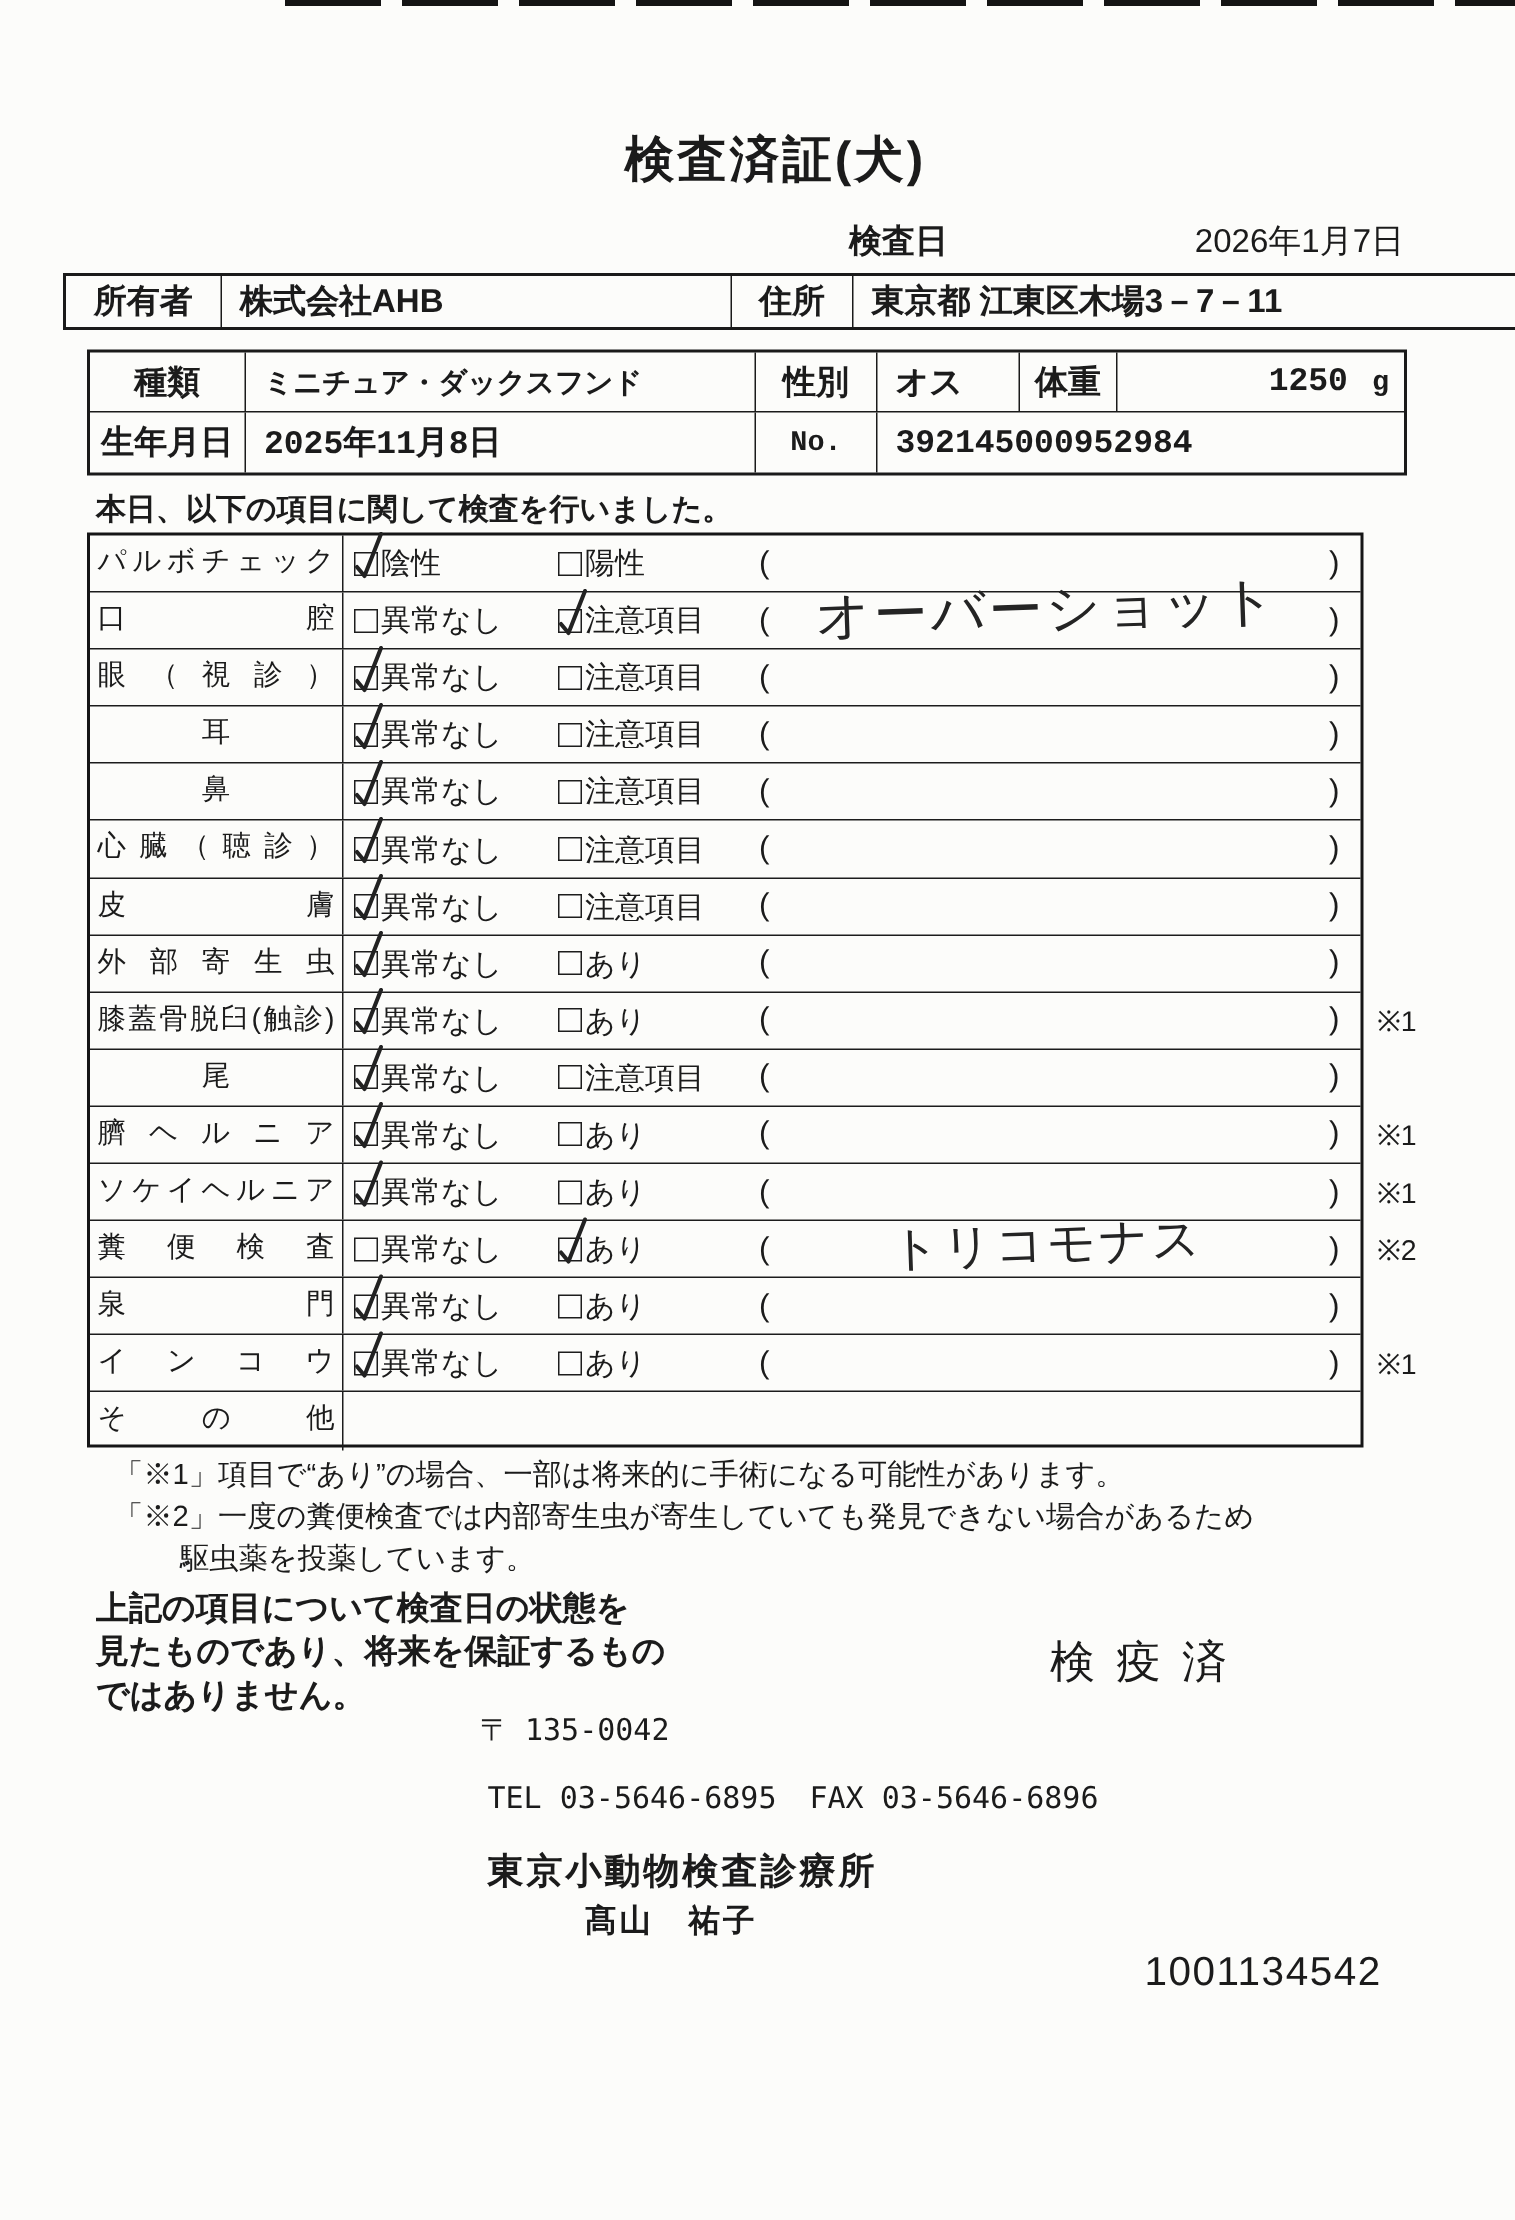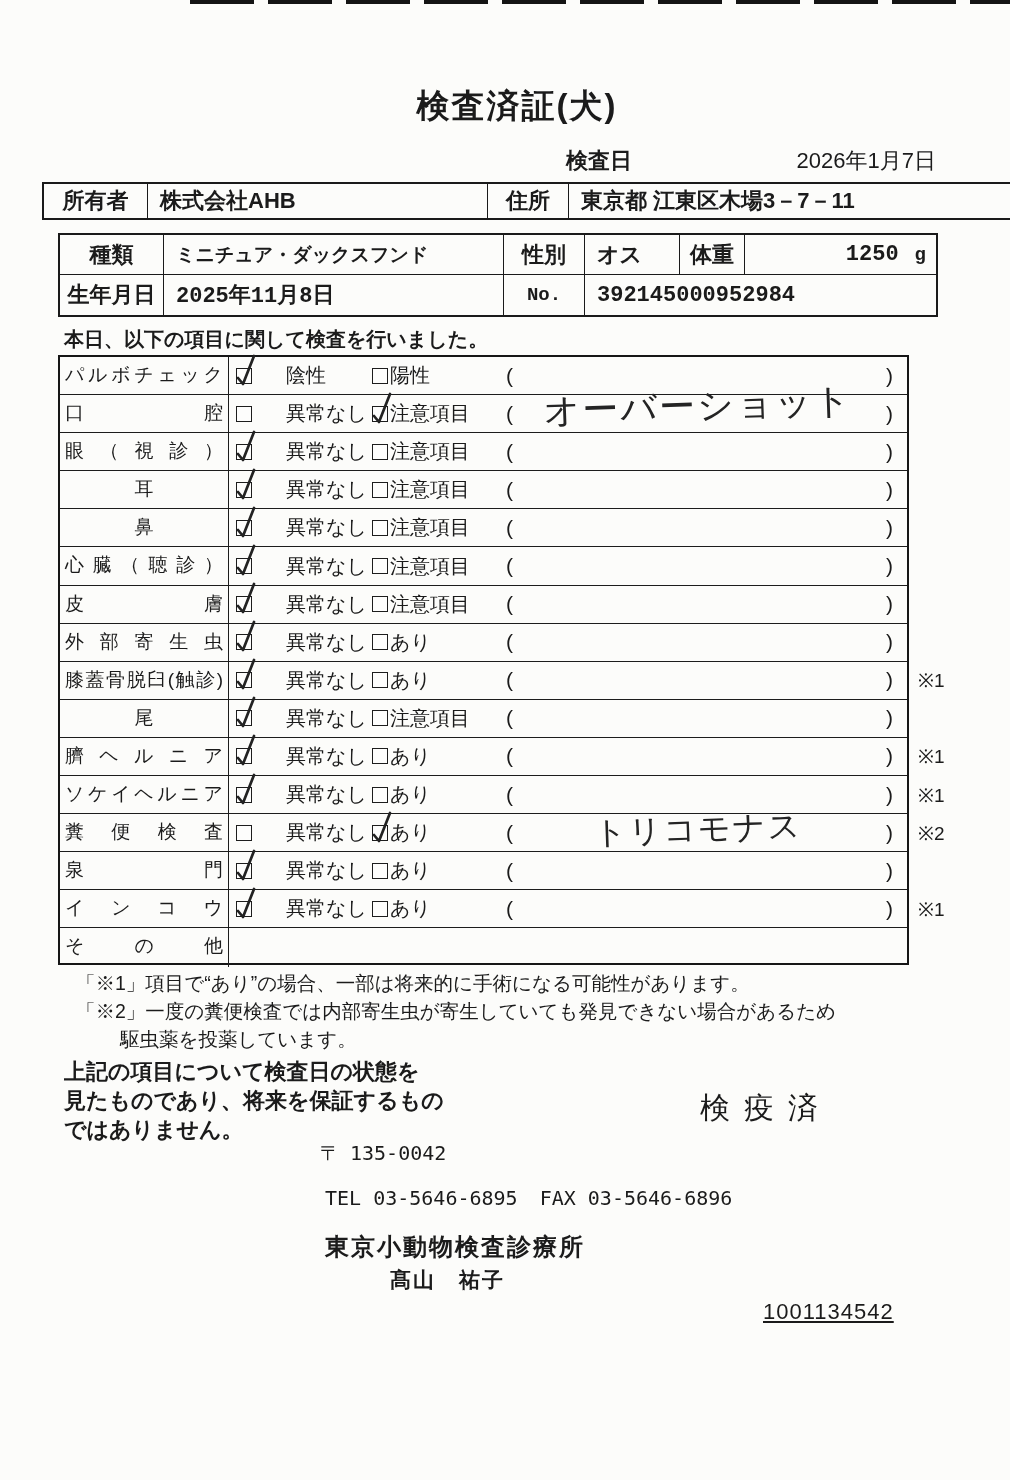--- a/index.html
+++ b/index.html
@@ -51,21 +51,21 @@
   .tlabel{
     position:absolute;left:0;top:0;height:100%;width:169px;box-sizing:border-box;
     border-right:1.6px solid #1c1c1c;
     font-size:19px;font-weight:500;
     padding:0 5px;display:block;
     text-align:justify;text-align-last:justify;
     line-height:36px;white-space:nowrap;overflow:hidden;
   }
   .tlabel.single{text-align-last:center;}
   .topt{position:absolute;top:0;height:100%;display:flex;align-items:center;font-size:20px;font-weight:500;white-space:nowrap;}
-  .opt1{left:176px;gap:32px;}
+  .opt1{left:176px;}
   .opt2{left:312px;}
   .cb{position:relative;width:14px;height:14px;border:1.7px solid #1d1d1d;display:inline-block;flex:none;margin-right:2px;background:#fdfdfc;}
   .check{position:absolute;left:-4px;top:-18px;width:26px;height:38px;stroke:#222;stroke-width:2.7;fill:none;stroke-linecap:round;stroke-linejoin:round;overflow:visible;}
   .popen,.pclose{position:absolute;top:0;height:100%;display:flex;align-items:center;font-size:21px;font-weight:500;}
   .popen{left:446px;}
   .pclose{left:826px;}
   .hand{
     position:absolute;left:460px;width:356px;top:-7px;height:100%;
     display:flex;align-items:center;justify-content:center;
     font-size:36px;color:#242424;letter-spacing:2px;
@@ -80,21 +80,21 @@
   .disclaimer{left:64px;top:1057px;font-size:22px;font-weight:600;line-height:29px;}
   .stamp{left:700px;top:1088px;font-size:30px;font-weight:500;letter-spacing:14px;white-space:nowrap;}
 
   .postal-line{left:320px;top:1140px;font-size:20px;font-weight:500;white-space:nowrap;display:flex;align-items:baseline;}
   .postal-code{font-family:"DejaVu Sans Mono",monospace;margin-left:10px;font-size:20px;}
   .postal-addr{margin-left:44px;font-weight:600;}
   .tel-line{left:325px;top:1186px;font-family:"DejaVu Sans Mono",monospace;font-size:20px;white-space:nowrap;}
   .tel-fax-gap{display:inline-block;width:22px;}
   .clinic{left:325px;top:1231px;font-size:24px;font-weight:600;letter-spacing:2px;}
   .vet-name{left:390px;top:1266px;font-size:21px;font-weight:600;letter-spacing:2px;}
-  .doc-number{left:763px;top:1299px;font-size:22px;font-weight:500;letter-spacing:1px;text-decoration:underline;}
+  .doc-number{left:763px;top:1299px;font-size:27px;font-weight:500;letter-spacing:1px;}
 </style>
 </head>
 <body>
 
 <div class="abs top-strip"></div>
 
 <div class="abs doc-title">検査済証(犬)</div>
 
 <div class="abs insp-date-label">検査日</div>
 <div class="abs insp-date-value">2026年1月7日</div>

